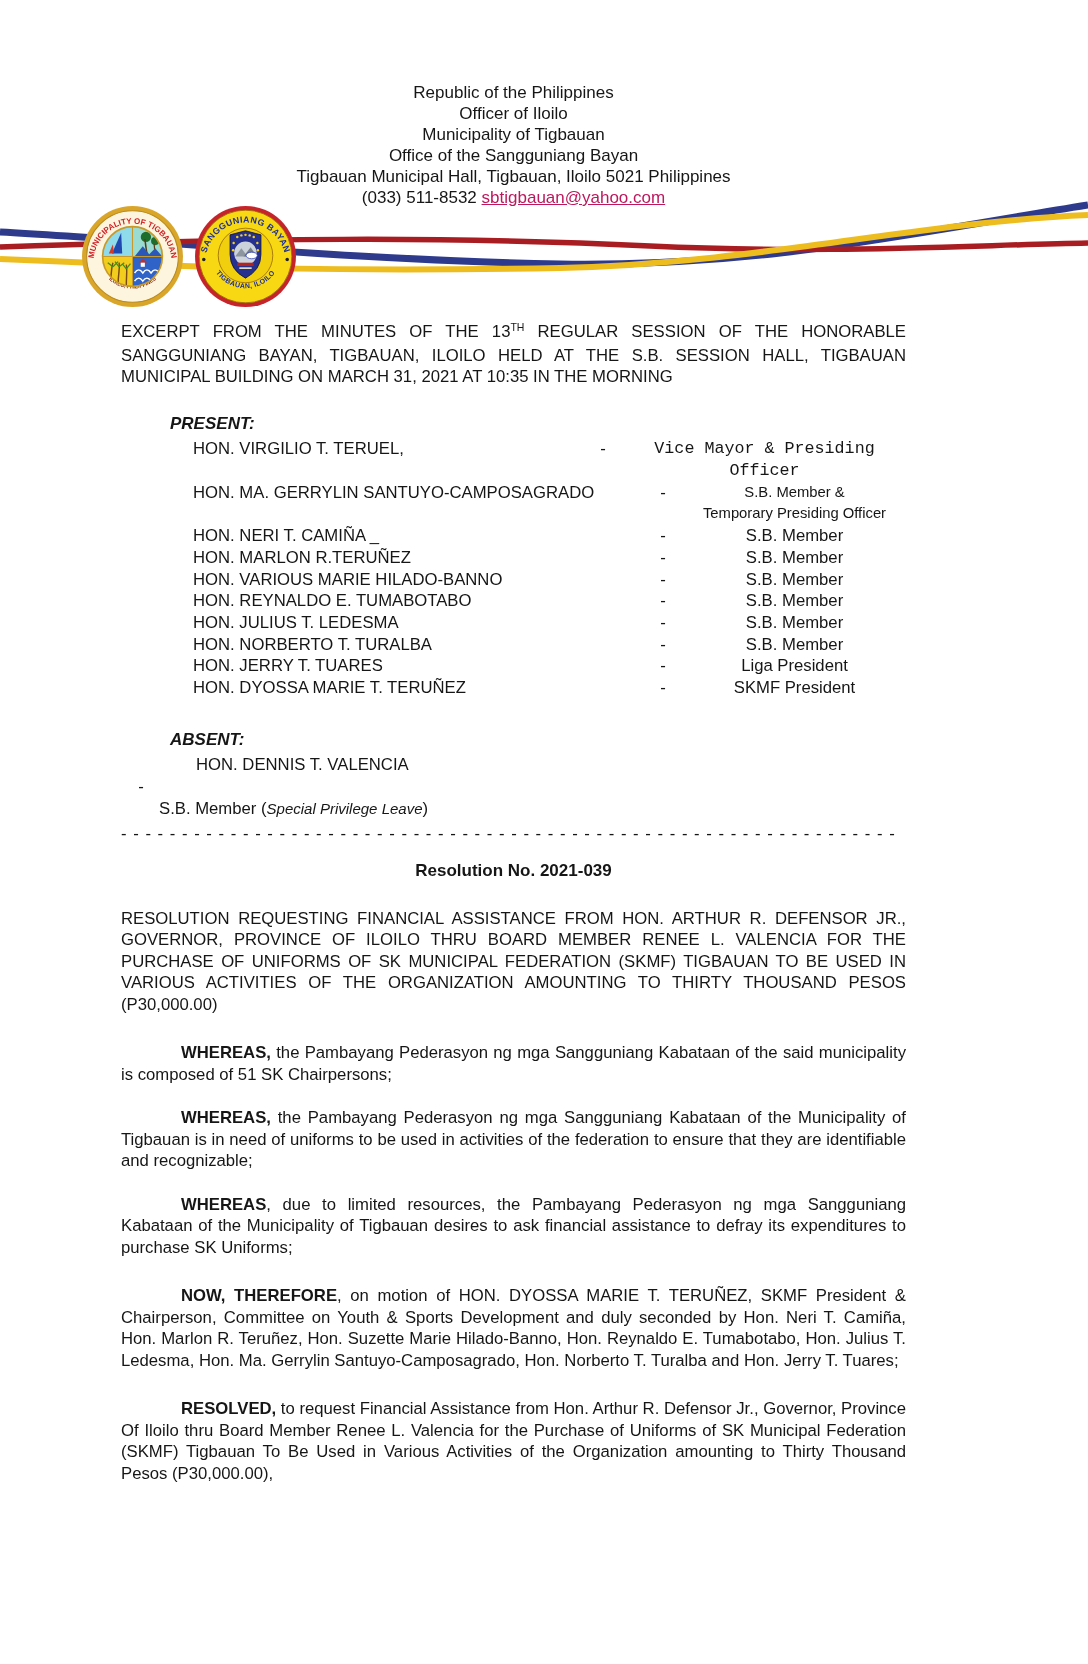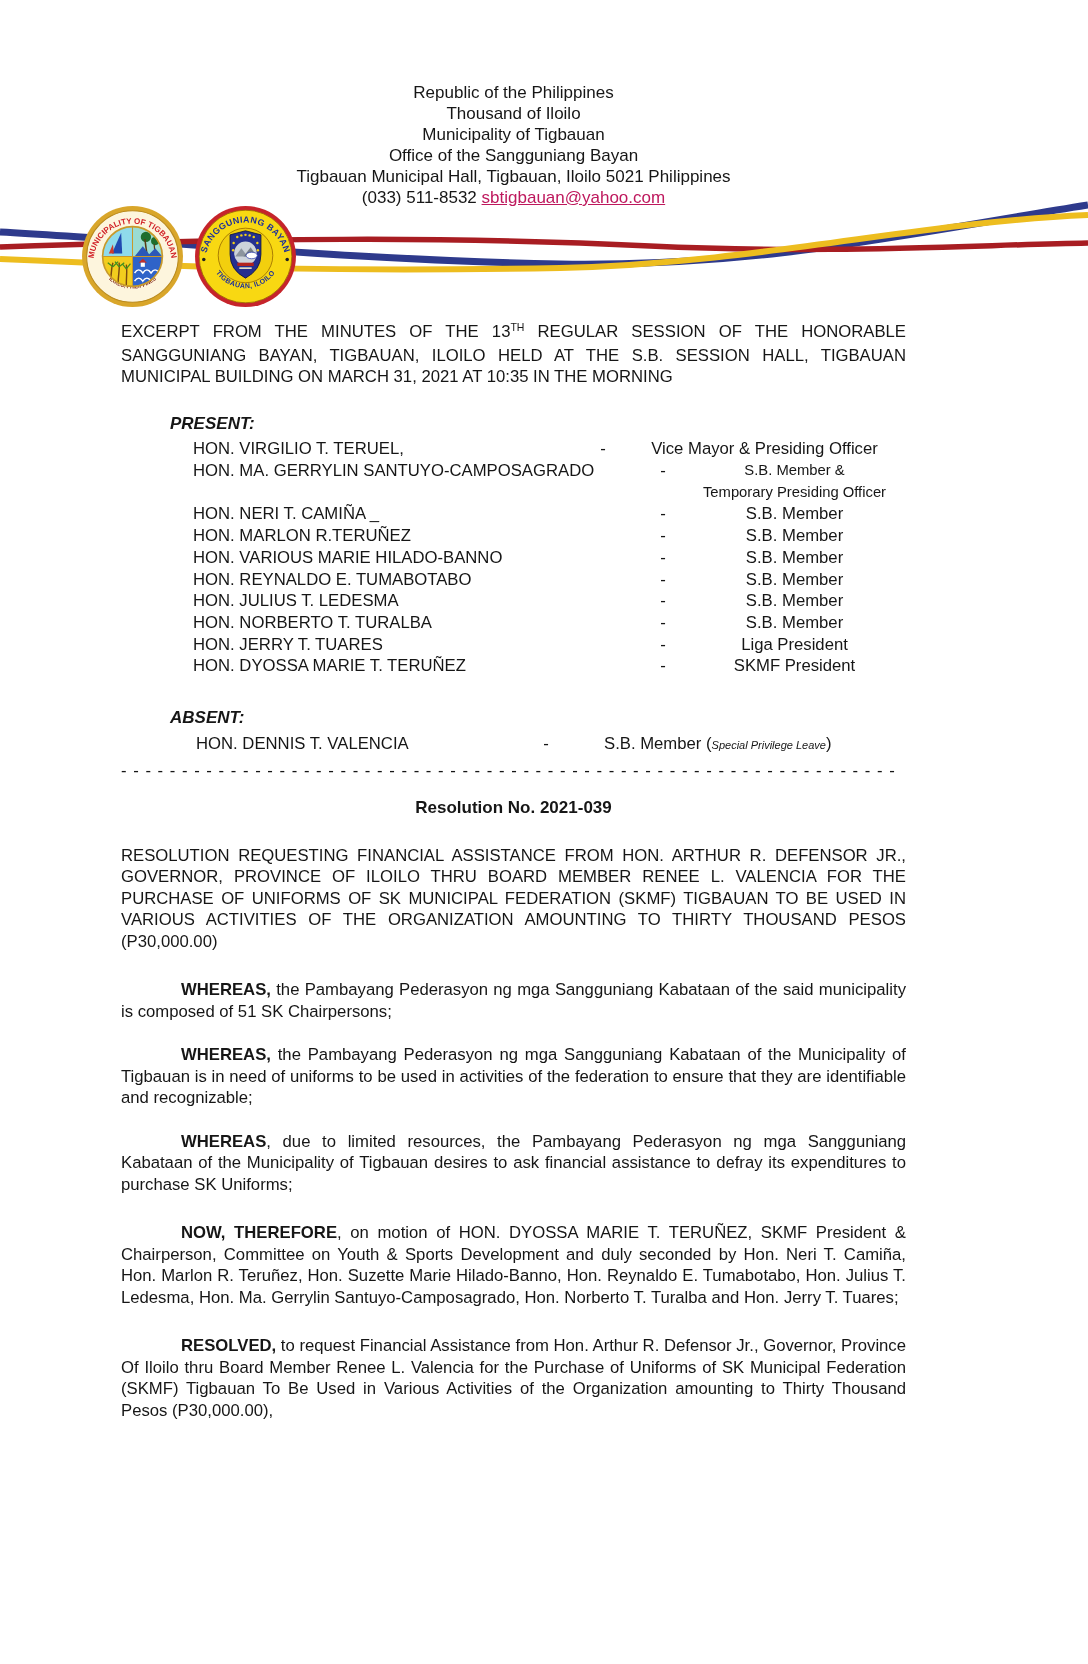--- a/index.html
+++ b/index.html
@@ -33,29 +33,29 @@
   .sup{font-size:10.5px;position:relative;top:-6px;}
 
   .sec-label{font-weight:bold;font-style:italic;font-size:17px;margin-left:49px;margin-top:25px;margin-bottom:4px;}
   .sec-label.absent{margin-top:30px;}
 
   .prow{display:flex;line-height:21.7px;}
   .prow .nm{margin-left:72px;width:450px;flex:none;}
   .prow .dash{width:40px;flex:none;text-align:center;}
   .prow .role{width:223px;flex:none;text-align:center;}
   .prow.r-first .nm{width:390px;}
-  .prow.r-first .role{width:283px;}
+  .prow.r-first .role{width:283px;font-family:Liberation Mono, monospace;}
   .prow.r-small .role{font-size:14.8px;}
   .role2{display:block;}
 
-  .arow{display:flex;line-height:21.7px;}
+  .arow{display:flex;line-height:21.7px;flex-direction:column;}
   .arow .nm{margin-left:75px;width:330px;flex:none;}
   .arow .dash{width:40px;flex:none;text-align:center;}
   .arow .role{flex:1;text-align:left;padding-left:38px;}
-  .leave{font-style:italic;font-size:11px;}
+  .leave{font-style:italic;font-size:15px;}
 
   .separator{margin-top:4px;white-space:nowrap;overflow:hidden;width:785px;
              letter-spacing:1px;line-height:21px;}
 
   .res-number{margin-top:16px;text-align:center;font-weight:bold;font-size:17px;}
   .res-title{margin-top:26px;}
   .para{margin-top:27px;text-indent:60px;}
   .para.mt22{margin-top:22px;}
   .para b{font-weight:bold;}
 </style>
@@ -145,21 +145,21 @@
       <path d="M40,50 L46,42 L52,50 Z" fill="#8d959e"></path>
       <path d="M48,50 L55,41 L61,50 Z" fill="#767e88"></path>
       <ellipse cx="56" cy="49" rx="5.5" ry="3.2" fill="#ffffff" stroke="#2233aa" stroke-width="0.7"></ellipse>
       <rect x="42" y="56" width="16" height="3.2" fill="#b3231f"></rect>
       <rect x="44" y="60.5" width="12" height="1.6" fill="#e8e2c8"></rect>
     </g>
   </svg>
 
   <div class="header">
     <div class="hline">Republic of the Philippines</div>
-    <div class="hline">Thousand of Iloilo</div>
+    <div class="hline">Officer of Iloilo</div>
     <div class="hline">Municipality of Tigbauan</div>
     <div class="hline">Office of the Sangguniang Bayan</div>
     <div class="hline">Tigbauan Municipal Hall, Tigbauan, Iloilo 5021 Philippines</div>
     <div class="hline">
       <span>(033) 511-8532</span><span>&nbsp;</span><a href="#" class="email-link">sbtigbauan@yahoo.com</a>
     </div>
   </div>
 
   <div class="main">
 

